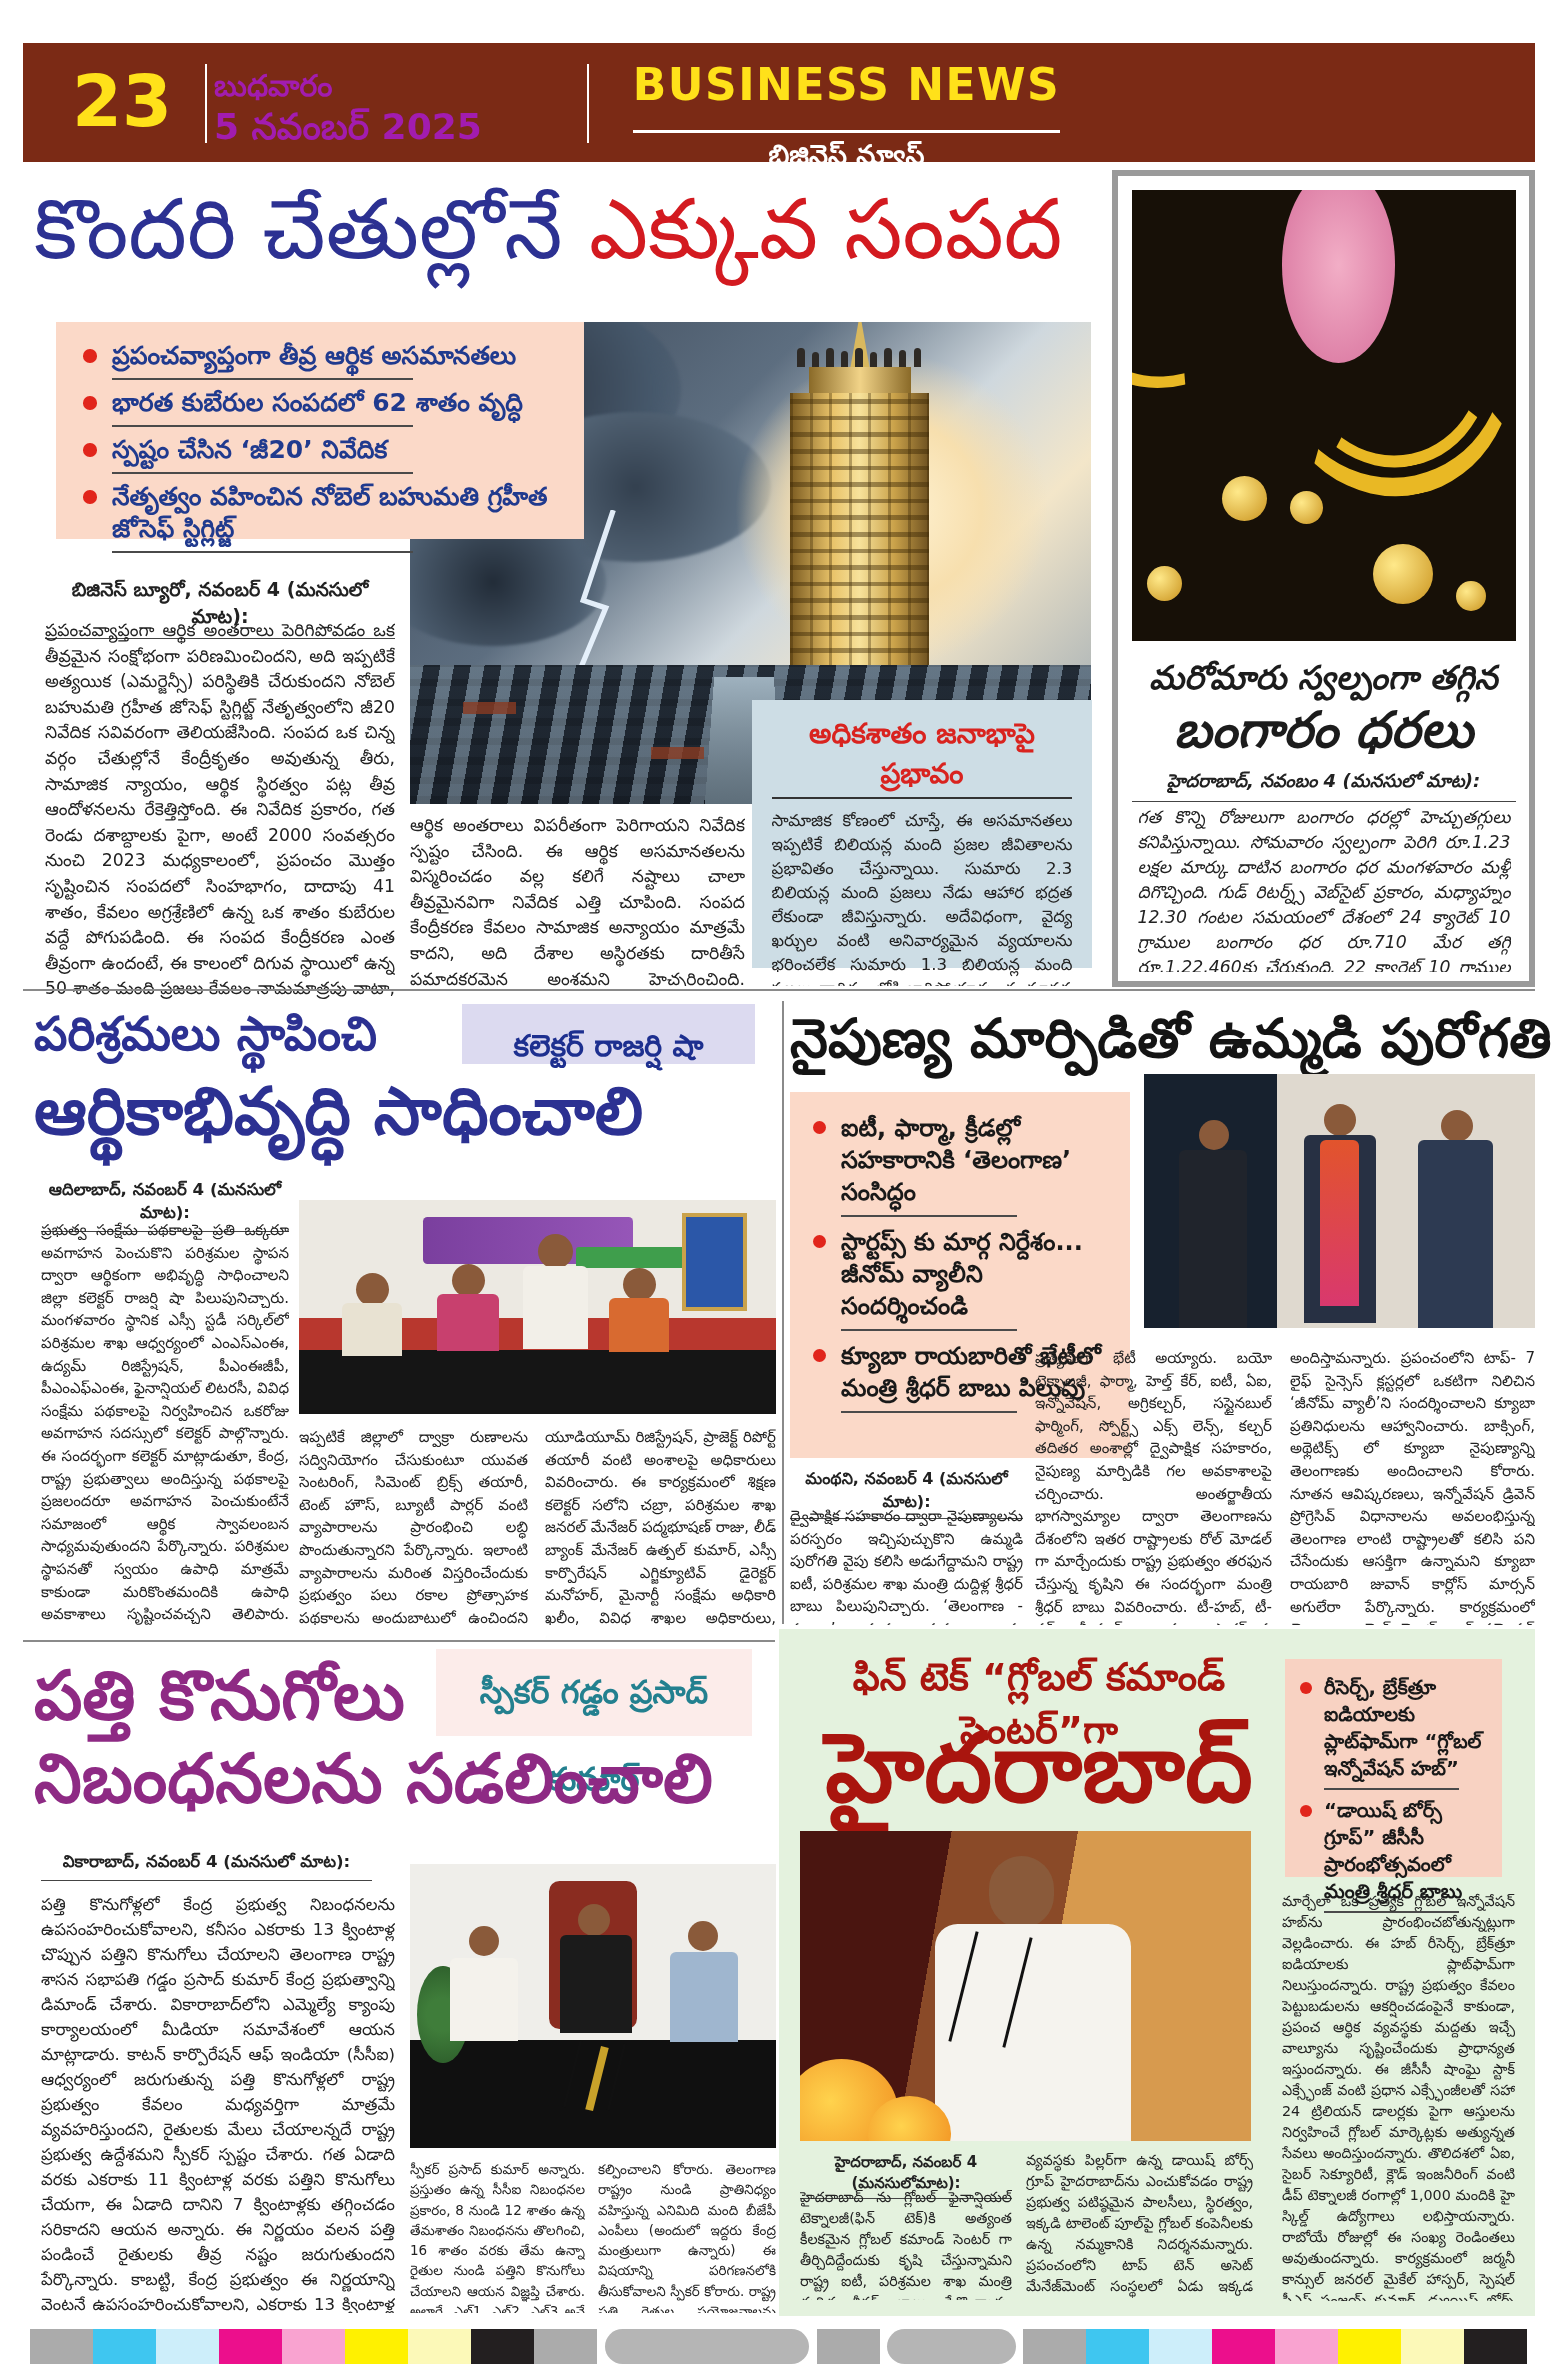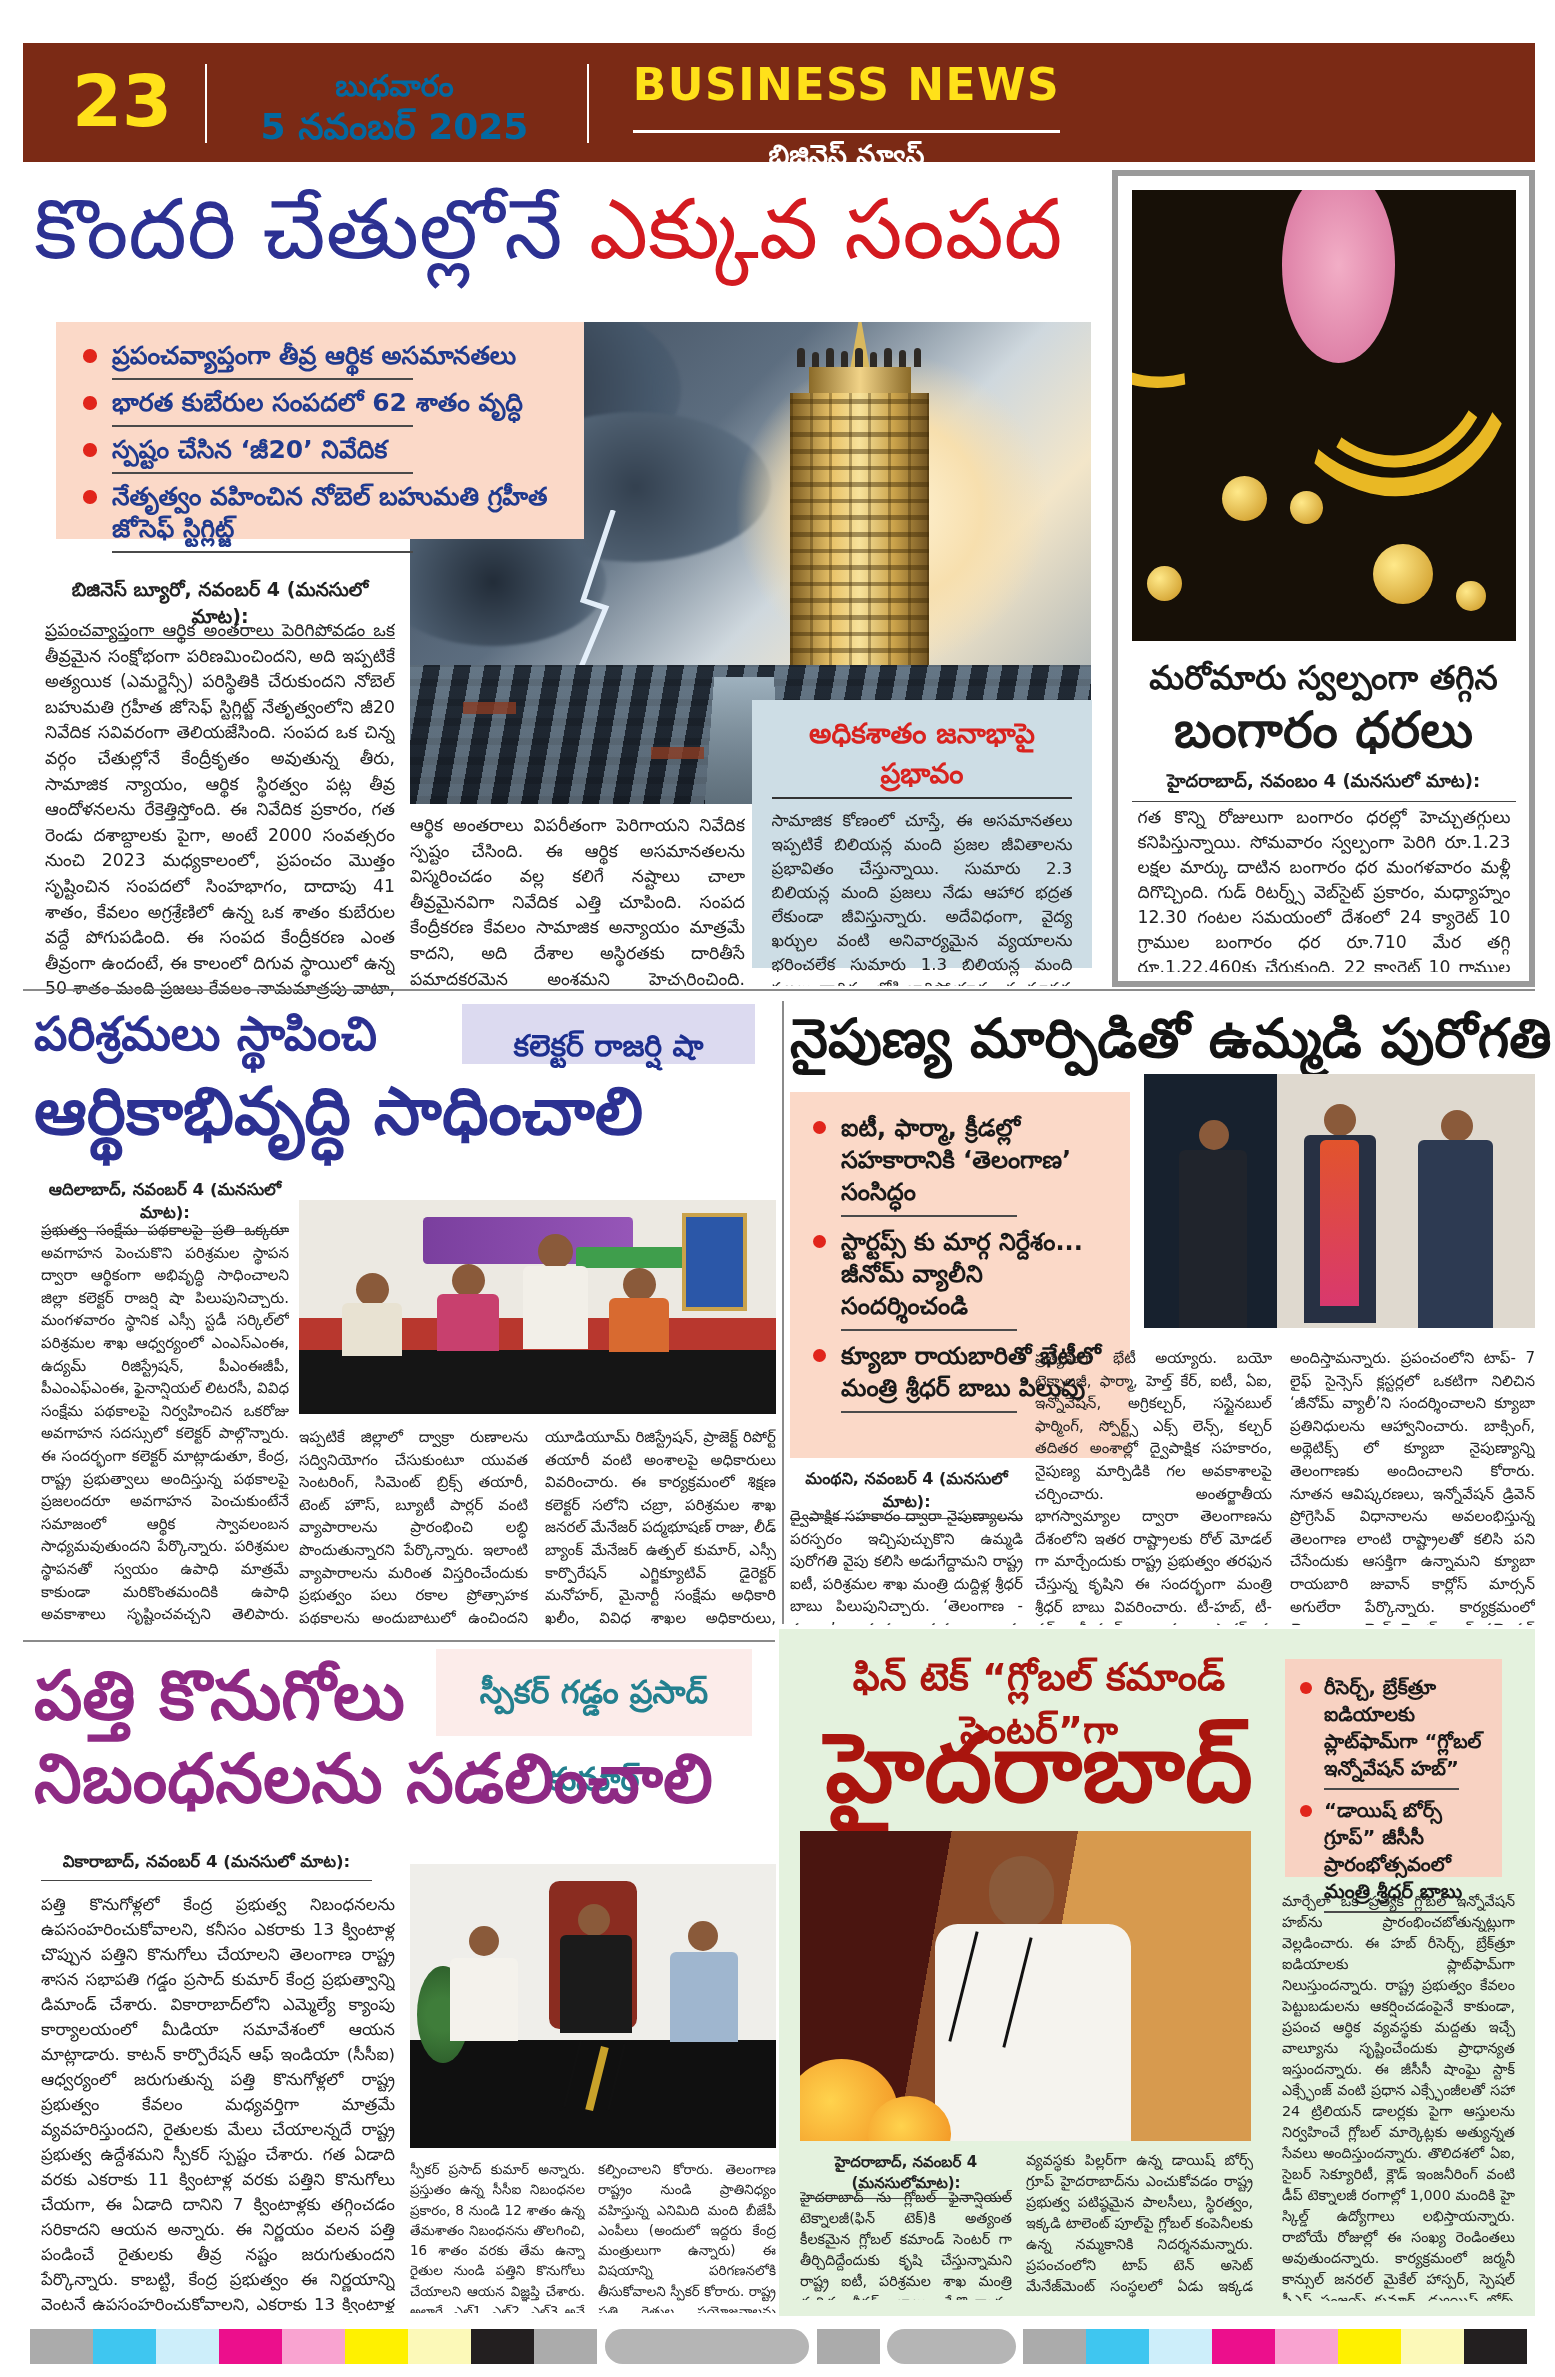--- a/index.html
+++ b/index.html
@@ -6,21 +6,21 @@
   #page{position:relative;width:1555px;height:2377px;background:#ffffff;margin:0 auto;overflow:hidden;
         font-family:"DejaVu Sans","Liberation Sans",sans-serif;color:#222;}
   .abs{position:absolute;}
   .just{text-align:justify;overflow:hidden;}
   .hairline{position:absolute;background:#8a8a8a;}
 
   
   .topbar{left:22.6px;top:43px;width:1512px;height:119px;background:#7b2a15;}
   .pagenum{left:41px;top:60px;width:162px;height:90px;color:#ffe11a;font-size:72px;font-weight:800;text-align:center;line-height:83px;}
   .vsep{position:absolute;width:2.3px;background:#ffffff;top:64px;height:79px;}
-  .daybox{left:214px;top:66px;width:361px;text-align:center;color:#0369a1;}
+  .daybox{left:214px;top:66px;width:361px;text-align:left;color:#a21caf;}
   .day{font-size:30px;font-weight:700;line-height:39px;}
   .date{font-size:36px;font-weight:800;line-height:44px;}
   .secbox{left:602px;top:59px;width:489px;text-align:center;}
   .sec-en{color:#ffe11a;font-size:44px;font-weight:800;letter-spacing:1.5px;border-bottom:3px solid #ffffff;padding-bottom:20px;display:inline-block;}
   .sec-te{color:#ffffff;font-size:27px;font-weight:700;margin-top:6px;}
   .masthead{left:1160px;top:11.3px;width:319px;height:149px;background:#ffffff;box-shadow:0 0 0 1.5px #d9d9d9;}
   .mh-top{position:absolute;left:10.5px;top:9px;font-size:19.6px;font-weight:800;color:#b03425;}
   .mh-title{position:absolute;right:16.6px;top:13.5px;font-size:63px;font-weight:800;color:#a53122;line-height:68px;}
   .mh-pub{position:absolute;left:9px;top:89px;font-size:16.6px;font-weight:800;color:#2b55a5;letter-spacing:0.8px;}
   .mh-tag{position:absolute;left:113px;top:90px;font-size:16.6px;font-weight:700;color:#323a8c;}
@@ -54,21 +54,21 @@
   .kicker li:before{content:"";position:absolute;left:6px;top:9px;width:13.5px;height:13.5px;border-radius:50%;background:#e1251b;}
 
   .lead-dateline{left:45px;top:578px;width:350px;text-align:center;font-size:19px;font-weight:800;border-bottom:1.5px solid #444;padding-bottom:6px;}
   .lead-col1{left:45px;top:618px;width:350px;height:382px;font-size:17.3px;line-height:25.6px;}
   .lead-col2{left:410px;top:813px;width:335px;height:173px;font-size:17.3px;line-height:25.6px;}
   .impact{left:752px;top:700px;width:340px;height:268px;background:#cddde5;z-index:6;padding:0;}
   .impact-h{margin:16.6px 19.6px 0;text-align:center;font-size:28px;font-weight:800;color:#d9231f;border-bottom:2.3px solid #333;}
   .impact-b{margin:10.5px 19.6px;font-size:16.6px;line-height:24px;height:177px;}
 
   
-  .goldbox{left:1112px;top:170px;width:423px;height:817px;border:6px solid #9a9a9a;background:#fff;box-sizing:border-box;}
+  .goldbox{left:1112px;top:170px;width:423px;height:817px;border:6px solid #9a9a9a;background:#fff;box-sizing:border-box;font-style:italic;}
   .goldimg{position:absolute;left:13.5px;top:13.5px;width:384px;height:451px;background:#171007;overflow:hidden;}
   .chain{position:absolute;border:10.5px solid transparent;border-bottom:12px solid #e9b824;border-radius:50%;}
   .gdot{position:absolute;border-radius:50%;background:radial-gradient(circle at 35% 35%,#ffe98a,#c9921c);}
   .cloth{position:absolute;left:150px;top:-22.6px;width:113px;height:196px;background:radial-gradient(ellipse,#f2aec6,#d66f9b);border-radius:50%;}
   .gold-h1{position:absolute;left:13.5px;top:482px;width:384px;text-align:center;font-size:33px;font-weight:800;color:#1c1c1c;}
   .gold-h2{position:absolute;left:13.5px;top:525px;width:384px;text-align:center;font-size:50px;font-weight:800;color:#1c1c1c;}
   .gold-dl{position:absolute;left:13.5px;top:594px;width:384px;text-align:center;font-size:18px;font-weight:800;border-bottom:1.5px solid #444;padding-bottom:4.5px;box-sizing:border-box;}
   .gold-body{position:absolute;left:19.6px;top:629px;width:373px;height:167px;font-size:17.3px;line-height:25px;}
 
   

